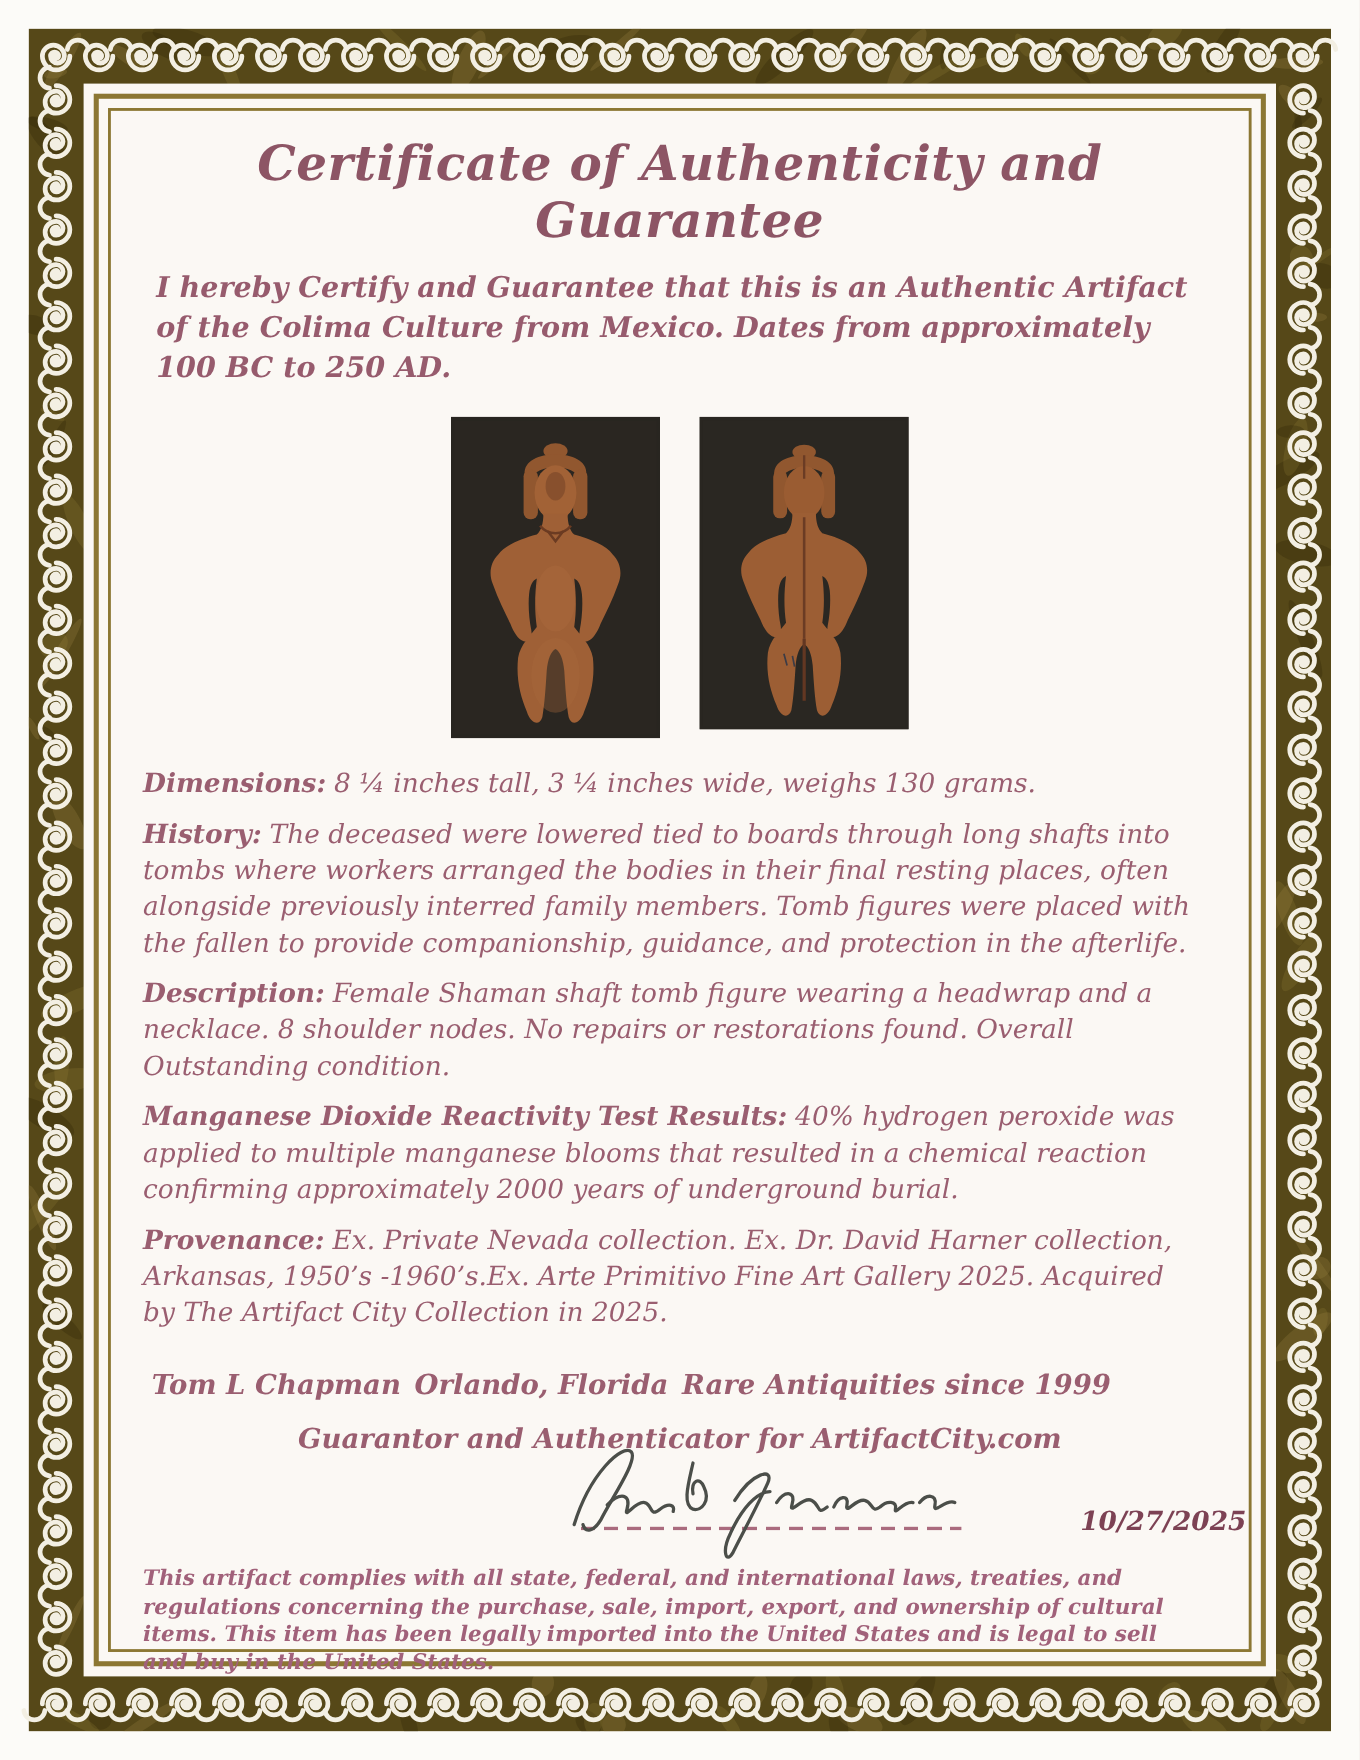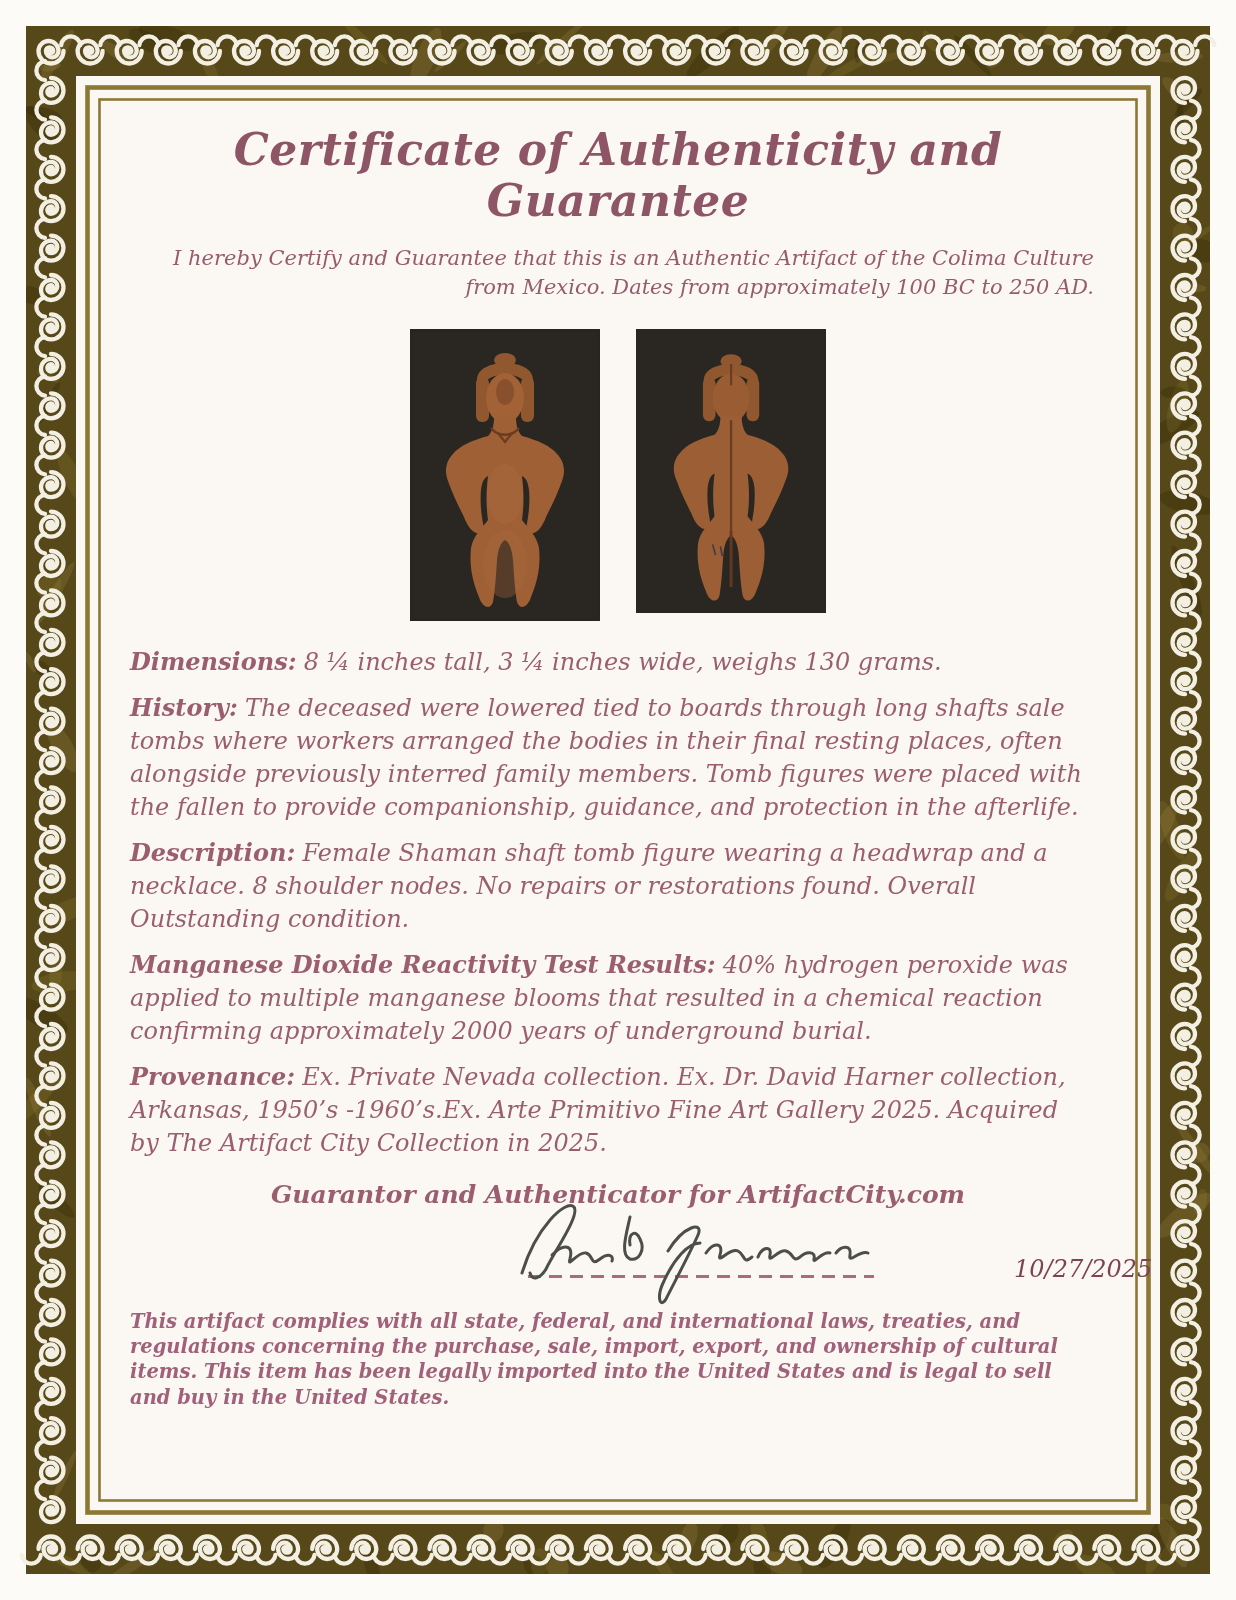--- a/index.html
+++ b/index.html
@@ -14,41 +14,41 @@
   .border-svg{position:absolute;left:0;top:0;}
   .content{
     position:absolute;left:130px;top:112px;width:976px;
     color:#9a5e70;font-style:italic;
   }
   .title{
     font-size:44px;font-weight:bold;text-align:center;
     margin:12px 0 0;color:#8d5565;letter-spacing:.5px;
   }
   .statement{
-    font-size:21px;font-weight:normal;text-align:right;
+    font-size:26px;font-weight:bold;text-align:left;
     max-width:952px;margin:18px auto 0;line-height:1.4;color:#975b6d;
   }
   .photos{display:flex;justify-content:center;align-items:flex-start;gap:36px;margin-top:26px;}
   .photo{display:block;background:#282520;}
   .sections{margin-top:24px;}
   .sec{font-size:24px;line-height:1.375;margin:0 0 12px;max-width:962px;}
   .sec-label{font-weight:bold;margin-right:.30em;}
   .names-row{
     display:flex;justify-content:space-between;
     font-weight:bold;font-size:25px;margin-top:34px;
     width:872px;padding-left:8px;
   }
   .role-line{text-align:center;font-weight:bold;font-size:25px;margin:20px 0 0;}
   .sign-area{position:relative;height:88px;margin-top:4px;}
   .sig-line{
     position:absolute;left:398px;top:62px;width:346px;height:3px;
     background:repeating-linear-gradient(90deg,#aa6b7e 0 13px,rgba(0,0,0,0) 13px 21px);
   }
   .signature-svg{position:absolute;left:378px;top:-28px;}
-  .sig-date{position:absolute;left:884px;top:42px;font-weight:normal;font-size:24px;color:#7d4254;}
+  .sig-date{position:absolute;left:852px;top:42px;font-weight:bold;font-size:24px;color:#7d4254;}
   .legal{font-size:19.5px;line-height:1.3;margin:8px 0 0;max-width:940px;color:#a1617a;font-weight:bold;}
 </style>
 </head>
 <body>
 
 <div class="sheet">
 
   <svg id="border-svg" class="border-svg" width="1236" height="1600" viewBox="0 0 1236 1600">
     <defs>
       <g id="scroll-unit">
@@ -349,26 +349,31 @@
           <path d="M95,34 L95,56" stroke="#6b3c24" stroke-width="2.2" fill="none"></path>
           <path d="M95,92 L95,206" stroke="#6b3c24" stroke-width="2.4" fill="none"></path>
           <path d="M95,206 L95,264" stroke="#633722" stroke-width="3" fill="none"></path>
           <path d="M76,220 l3,11 m5,-9 l2,10" stroke="#3c3c46" stroke-width="1.6" fill="none"></path>
         </g>
       </svg>
     </div>
 
     <div class="sections">
       <p class="sec"><span class="sec-label">Dimensions:</span><span>8 ¼ inches tall, 3 ¼ inches wide, weighs 130 grams.</span></p>
-      <p class="sec"><span class="sec-label">History:</span><span>The deceased were lowered tied to boards through long shafts sale tombs where workers arranged the bodies in their final resting places, often alongside previously interred family members. Tomb figures were placed with the fallen to provide companionship, guidance, and protection in the afterlife.</span></p>
+      <p class="sec"><span class="sec-label">History:</span><span>The deceased were lowered tied to boards through long shafts into tombs where workers arranged the bodies in their final resting places, often alongside previously interred family members. Tomb figures were placed with the fallen to provide companionship, guidance, and protection in the afterlife.</span></p>
       <p class="sec"><span class="sec-label">Description:</span><span>Female Shaman shaft tomb figure wearing a headwrap and a necklace. 8 shoulder nodes. No repairs or restorations found. Overall Outstanding condition.</span></p>
       <p class="sec"><span class="sec-label">Manganese Dioxide Reactivity Test Results:</span><span>40% hydrogen peroxide was applied to multiple manganese blooms that resulted in a chemical reaction confirming approximately 2000 years of underground burial.</span></p>
       <p class="sec"><span class="sec-label">Provenance:</span><span>Ex. Private Nevada collection. Ex. Dr. David Harner collection, Arkansas, 1950’s -1960’s.Ex. Arte Primitivo Fine Art Gallery 2025. Acquired by The Artifact City Collection in 2025.</span></p>
     </div>
 
+    <div class="names-row">
+      <span>Tom L Chapman</span>
+      <span>Orlando, Florida</span>
+      <span>Rare Antiquities since 1999</span>
+    </div>
 
     <p class="role-line">Guarantor and Authenticator for ArtifactCity.com</p>
 
     <div class="sign-area">
       <div class="sig-line"></div>
       <svg class="signature-svg" width="380" height="126" viewBox="0 0 380 126">
         <g fill="none" stroke="#4b4e49" stroke-width="3" stroke-linecap="round" stroke-linejoin="round">
           <path d="M14,88 C28,42 58,14 66,22 C72,30 48,64 38,84 C32,94 24,96 22,88"></path>
           <path d="M44,70 C56,58 66,60 62,74 C59,84 70,66 78,68 C86,70 82,82 92,74 C100,68 106,70 104,76"></path>
           <path d="M122,32 C118,50 112,70 122,74 C130,76 138,66 132,54 C128,44 120,48 122,60"></path>

